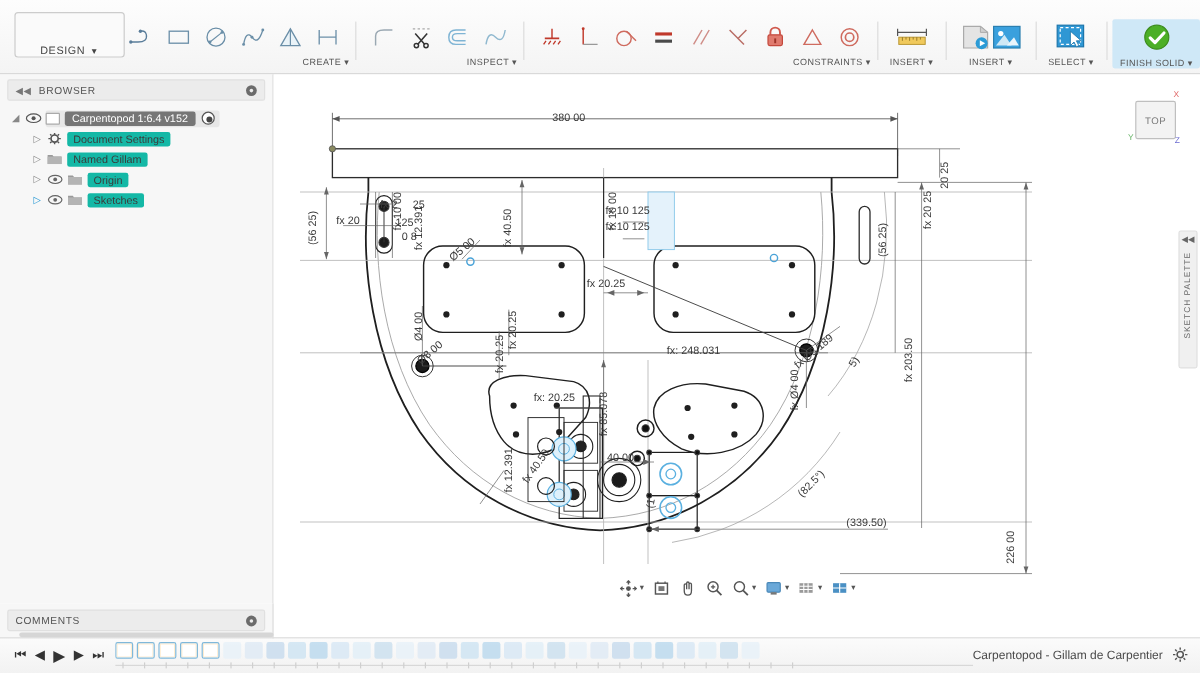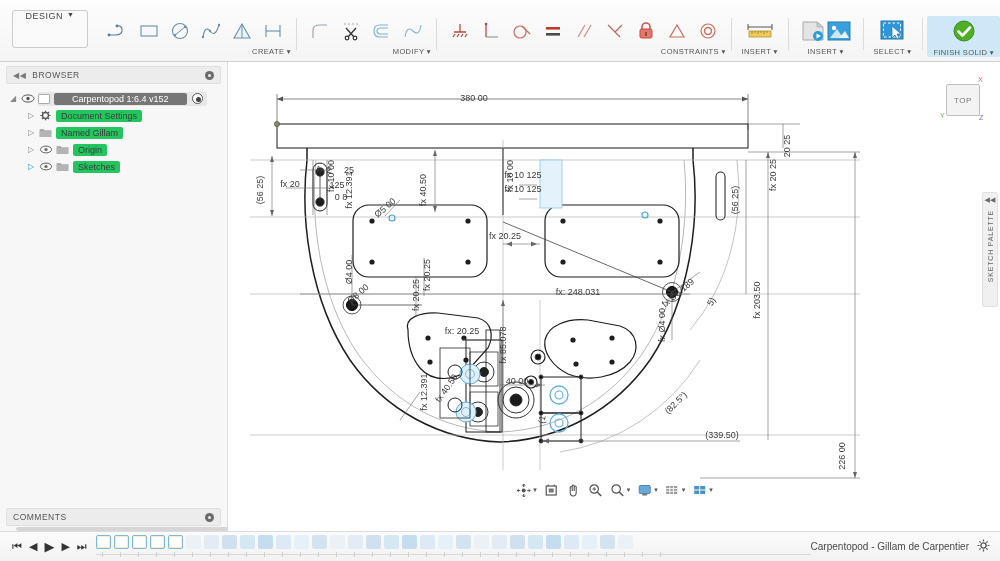--- a/index.html
+++ b/index.html
@@ -13,23 +13,23 @@
   }
 
   
   #toolbar {
     position:absolute; left:0; top:0; width:1000px; height:62px;
     background: linear-gradient(#fdfdfd,#f4f4f4);
     border-bottom:1px solid #d0d0d0;
     display:flex; align-items:flex-start;
   }
   .design-btn {
-    width:76px; height:38px; margin:10px 0 0 12px;
+    width:92px; height:38px; margin:10px 0 0 12px;
     border:1px solid #ccc; border-radius:3px; background:#fafafa;
-    display:flex; align-items:flex-start; justify-content:center;
+    display:flex; align-items:flex-end; justify-content:center;
     font-size:9px; letter-spacing:.5px; color:#444; cursor:pointer;
   }
   .design-btn .caret { margin-left:4px; font-size:7px; }
 
   .tabs { position:absolute; left:100px; top:2px; display:flex; gap:0; }
   .tab {
     padding:2px 11px 3px; font-size:8.5px; letter-spacing:.4px;
     color:#555; cursor:pointer; white-space:nowrap;
   }
   .tab.active {
@@ -67,26 +67,26 @@
                   background:#6b6b6b; position:relative; }
   .bheader .dot::after{ content:''; position:absolute; left:3px; top:3px;
                   width:3px;height:3px;background:#ececec;border-radius:50%;}
   .tree { margin-top:6px; }
   .trow { display:flex; align-items:center; height:17px; padding-left:6px; font-size:9px;
           color:#3b3b3b; cursor:pointer; }
   .trow .tri { width:11px; color:#888; font-size:8px; }
   .trow .tri.blue { color:#2196d3; }
   .eye { width:14px; height:11px; margin-right:3px; }
   .ficon { width:13px; height:11px; margin-right:4px; }
-  .root { background:#767676; color:#fff; border-radius:2px; padding:1px 18px;
+  .root { background:#767676; color:#fff; border-radius:2px; padding:1px 6px;
           font-size:9px; white-space:nowrap; }
   .rootwrap { background:#e7e7e7; display:flex; align-items:center; padding:1px 4px 1px 0;
               border-radius:2px; }
   .lbl { white-space:nowrap; }
-  .lbl.shade { background:#22c55e; padding:1px 5px; border-radius:2px; }
+  .lbl.shade { background:#14b8a6; padding:1px 5px; border-radius:2px; }
   .radio { width:11px; height:11px; border:1px solid #555; border-radius:50%;
            margin-left:5px; position:relative; background:#fff; }
   .radio::after { content:''; position:absolute; left:3px; top:3px; width:5px; height:5px;
            background:#444; border-radius:50%; }
 
   
   #canvas {
     position:absolute; left:228px; top:62px; right:0; bottom:58px;
     background:#fff; overflow:hidden;
   }
@@ -227,21 +227,21 @@
               <path d="M17 4 L9 4 Q3 4 3 10 Q3 16 9 16 L17 16" fill="none" stroke="#7fb4d4" stroke-width="1.2"></path>
               <path d="M17 7 L10 7 Q6 7 6 10 Q6 13 10 13 L17 13" fill="none" stroke="#7fb4d4" stroke-width="1.2"></path>
             </svg>
           </div>
         <div class="ic">
             <svg width="22" height="20" viewBox="0 0 22 20">
               <path d="M3 16 Q5 4 11 10 Q17 16 19 4" fill="none" stroke="#8fb8cf" stroke-width="1.2"></path>
             </svg>
           </div>
       </div>
-      <div class="grp-label"><span>MODIFY</span> ▾</div>
+      <div class="grp-label"><span>INSPECT</span> ▾</div>
     </div>
 
     <div class="sep"></div>
 
     <div class="grp">
       <div class="grp-icons">
         <div class="ic">
             <svg width="22" height="20" viewBox="0 0 22 20">
               <line x1="11" y1="3" x2="11" y2="11" stroke="#c0392b" stroke-width="1.2"></line>
               <line x1="5" y1="11" x2="17" y2="11" stroke="#c0392b" stroke-width="1.4"></line>

